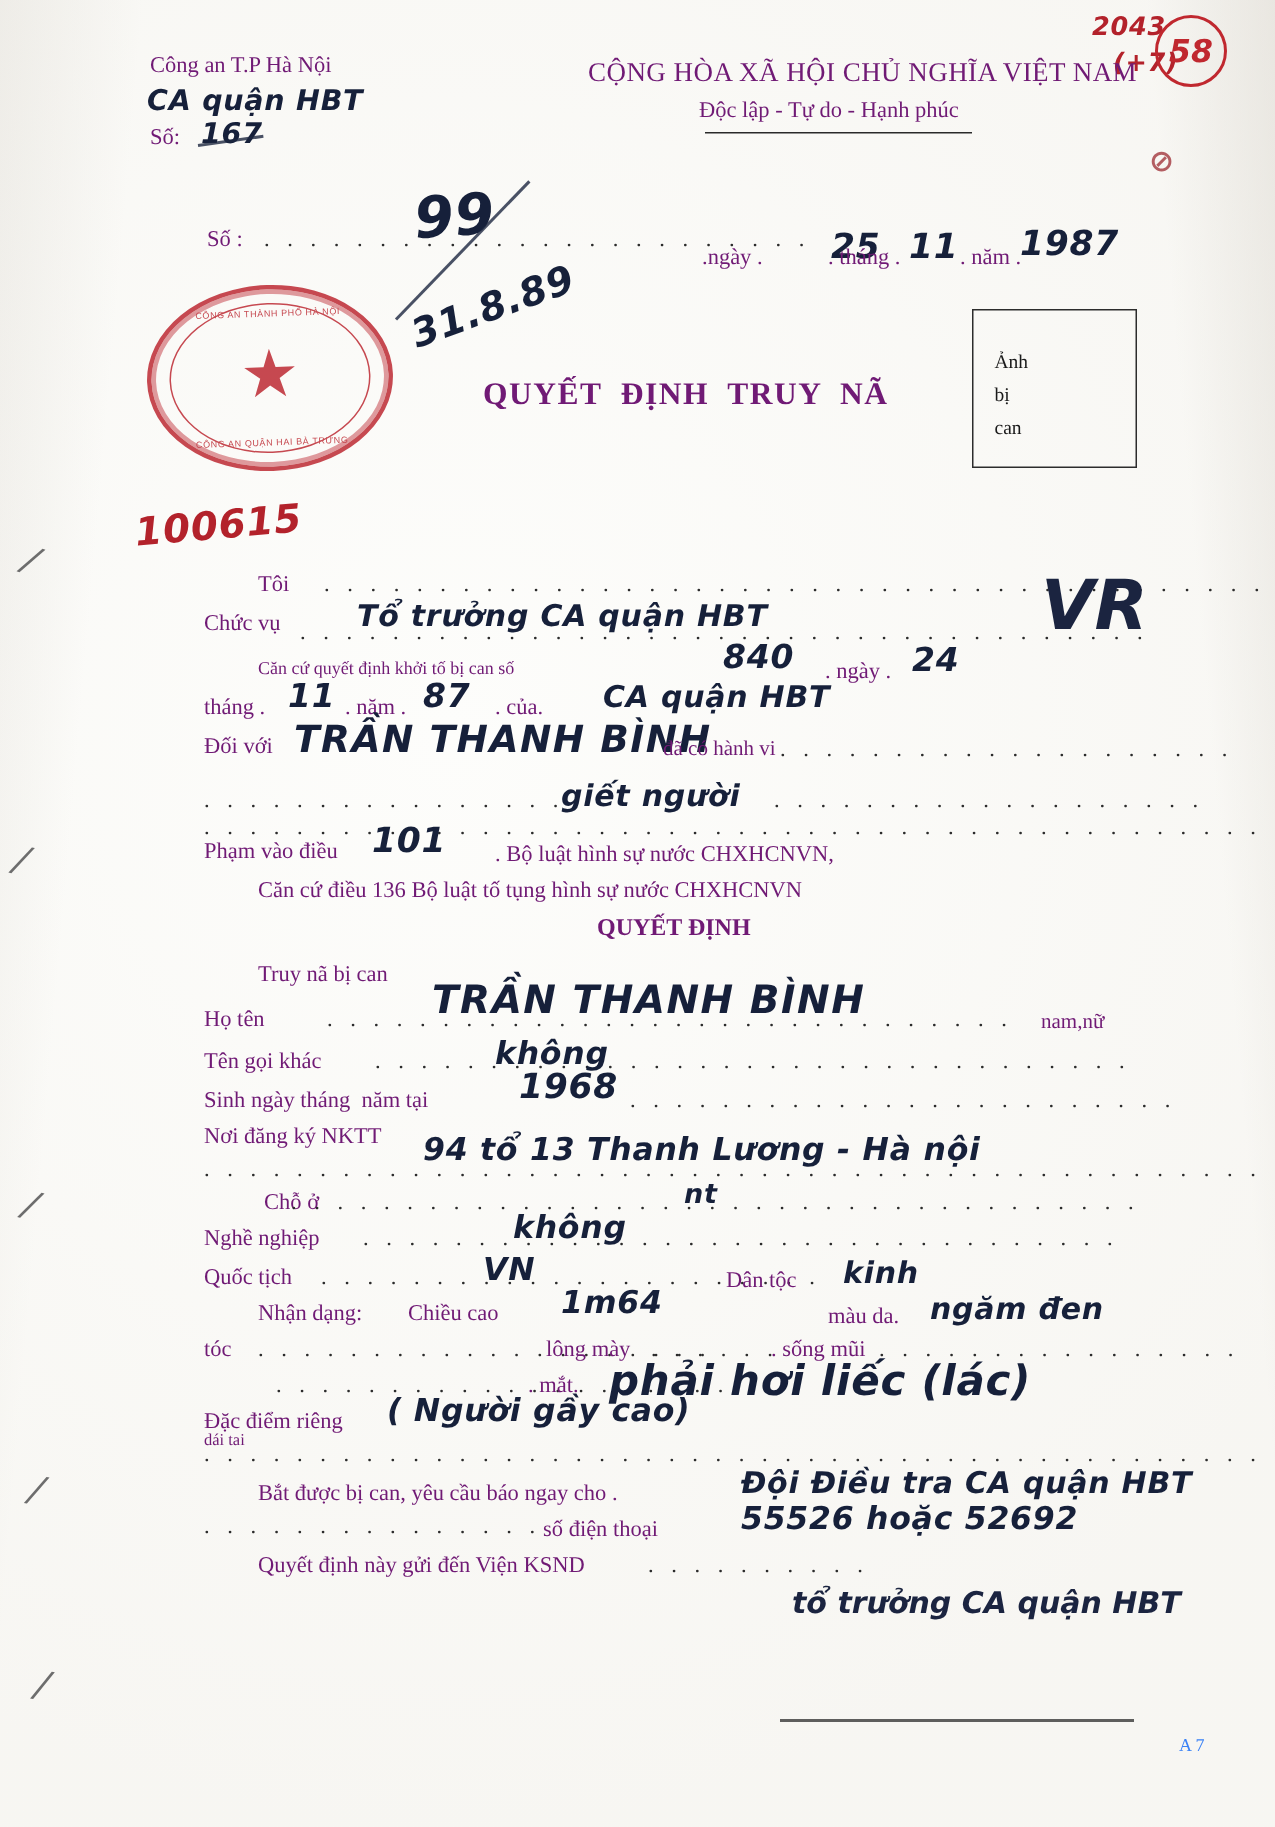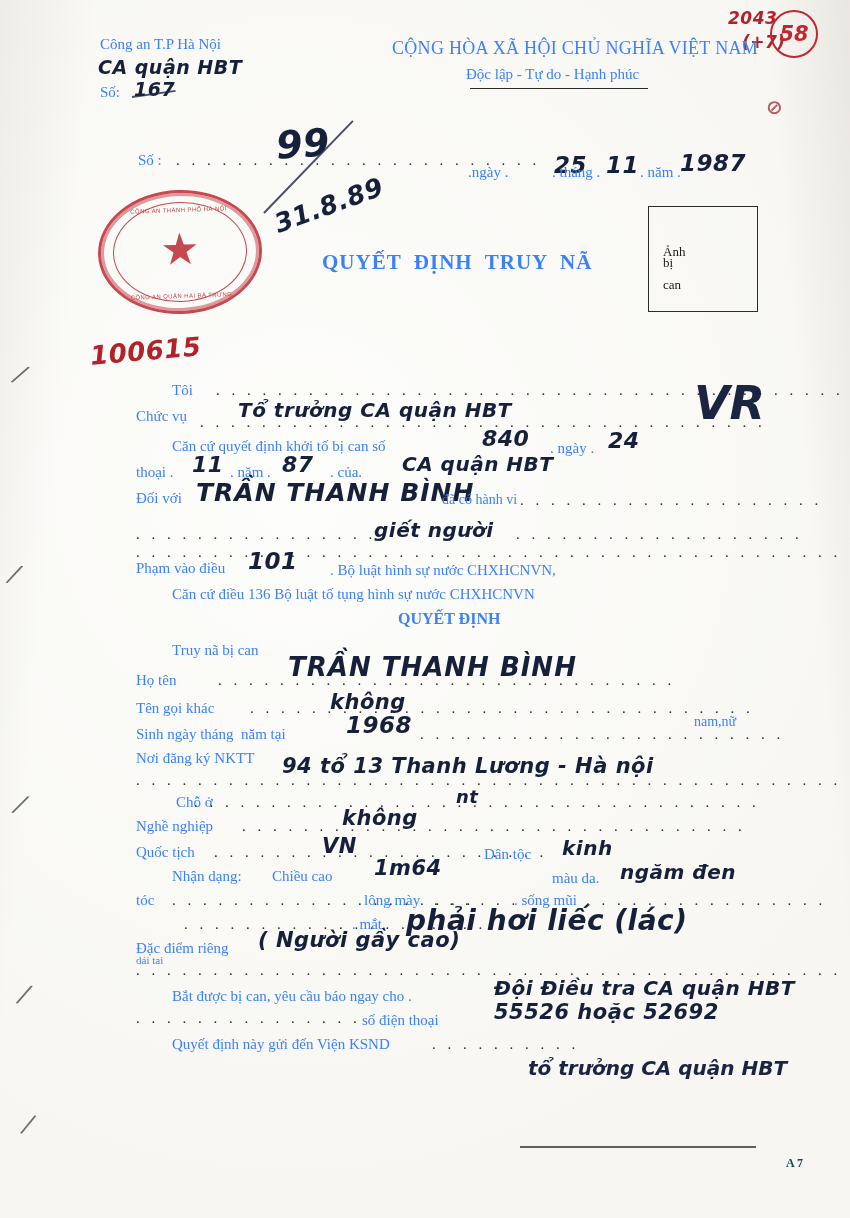--- a/index.html
+++ b/index.html
@@ -22,21 +22,21 @@
     inset: 0;
     background:
       radial-gradient(ellipse 80% 60% at 35% 40%, rgba(255,255,255,0) 0%, rgba(236,233,226,0.35) 100%),
       linear-gradient(95deg, rgba(222,219,212,0.45) 0%, rgba(255,255,255,0) 10%),
       linear-gradient(265deg, rgba(214,210,202,0.55) 0%, rgba(255,255,255,0) 9%);
     pointer-events: none;
   }
   .printed {
     position: absolute;
     font-family: "Liberation Serif", serif;
-    color: #3b82f6;
+    color: #701a75;
     white-space: pre;
   }
   .hand {
     position: absolute;
     font-family: "DejaVu Sans", sans-serif;
     color: #16203a;
     white-space: pre;
     font-style: italic;
     font-weight: 600;
     letter-spacing: 0.5px;
@@ -193,40 +193,40 @@
   <div id="seal">
     <div class="inner-ring"></div>
     <div class="seal-text-top">CÔNG AN THÀNH PHỐ HÀ NỘI</div>
     <div class="seal-star">★</div>
     <div class="seal-text-bottom">CÔNG AN QUẬN HAI BÀ TRƯNG</div>
   </div>
 
   <div class="printed" style="left:322px; top:250px; font-size:21px; font-weight:700; letter-spacing:1px;">QUYẾT  ĐỊNH  TRUY  NÃ</div>
 
   <div class="photo-box">
-    <span style="top:37px;">Ảnh</span>
+    <span style="top:26px;">Ảnh</span>
     <span style="top:48px;">bị</span>
     <span style="top:70px;">can</span>
   </div>
 
   <div class="hand hand-red" style="left:90px; top:336px; font-size:26px; transform:rotate(-5deg);">100615</div>
 
   <div class="printed" style="left:172px; top:382px; font-size:15px;">Tôi</div>
   <div class="dots" style="left:216px; top:382px; font-size:15px;">. . . . . . . . . . . . . . . . . . . . . . . . . . . . . . . . . . . . . . . . .</div>
 
   <div class="printed" style="left:136px; top:408px; font-size:15px;">Chức vụ</div>
   <div class="hand" style="left:238px; top:398px; font-size:20px;">Tổ trưởng CA quận HBT</div>
   <div class="dots" style="left:200px; top:414px; font-size:15px;">. . . . . . . . . . . . . . . . . . . . . . . . . . . . . . . . . . . . .</div>
 
-  <div class="printed" style="left:172px; top:438px; font-size:15px;">Căn cứ quyết định khởi tố bị can số</div>
+  <div class="printed" style="left:172px; top:438px; font-size:12px;">Căn cứ quyết định khởi tố bị can số</div>
   <div class="hand" style="left:482px; top:426px; font-size:22px;">840</div>
   <div class="printed" style="left:550px; top:440px; font-size:15px;">. ngày .</div>
   <div class="hand" style="left:608px; top:428px; font-size:22px;">24</div>
 
-  <div class="printed" style="left:136px; top:464px; font-size:15px;">thoại .</div>
+  <div class="printed" style="left:136px; top:464px; font-size:15px;">tháng .</div>
   <div class="hand" style="left:192px; top:452px; font-size:22px;">11</div>
   <div class="printed" style="left:230px; top:464px; font-size:15px;">. năm .</div>
   <div class="hand" style="left:282px; top:452px; font-size:22px;">87</div>
   <div class="printed" style="left:330px; top:464px; font-size:15px;">. của.</div>
   <div class="hand" style="left:402px; top:452px; font-size:20px;">CA quận HBT</div>
 
   <div class="printed" style="left:136px; top:490px; font-size:15px;">Đối với</div>
   <div class="hand" style="left:196px; top:478px; font-size:25px; letter-spacing:1px;">TRẦN THANH BÌNH</div>
   <div class="printed" style="left:442px; top:492px; font-size:14px;">đã có hành vi</div>
   <div class="dots" style="left:520px; top:492px; font-size:15px;">. . . . . . . . . . . . . . . . . . . .</div>
@@ -242,21 +242,21 @@
 
   <div class="printed" style="left:172px; top:586px; font-size:15px;">Căn cứ điều 136 Bộ luật tố tụng hình sự nước CHXHCNVN</div>
 
   <div class="printed" style="left:398px; top:610px; font-size:16px; font-weight:700;">QUYẾT ĐỊNH</div>
 
   <div class="printed" style="left:172px; top:642px; font-size:15px;">Truy nã bị can</div>
 
   <div class="printed" style="left:136px; top:672px; font-size:15px;">Họ tên</div>
   <div class="dots" style="left:218px; top:672px; font-size:15px;">. . . . . . . . . . . . . . . . . . . . . . . . . . . . . .</div>
   <div class="hand" style="left:288px; top:652px; font-size:26px; letter-spacing:1px;">TRẦN THANH BÌNH</div>
-  <div class="printed" style="left:694px; top:674px; font-size:14px;margin-top:40px;">nam,nữ</div>
+  <div class="printed" style="left:694px; top:674px; font-size:14px;">nam,nữ</div>
 
   <div class="printed" style="left:136px; top:700px; font-size:15px;">Tên gọi khác</div>
   <div class="dots" style="left:250px; top:700px; font-size:15px;">. . . . . . . . . . . . . . . . . . . . . . . . . . . . . . . . .</div>
   <div class="hand" style="left:330px; top:690px; font-size:21px;">không</div>
 
   <div class="printed" style="left:136px; top:726px; font-size:15px;">Sinh ngày tháng  năm tại</div>
   <div class="dots" style="left:420px; top:726px; font-size:15px;">. . . . . . . . . . . . . . . . . . . . . . . .</div>
   <div class="hand" style="left:346px; top:712px; font-size:23px;">1968</div>
 
   <div class="printed" style="left:136px; top:750px; font-size:15px;">Nơi đăng ký NKTT</div>
@@ -304,21 +304,21 @@
   <div class="dots" style="left:136px; top:1010px; font-size:15px;">. . . . . . . . . . . . . . .</div>
   <div class="printed" style="left:362px; top:1012px; font-size:15px;">số điện thoại</div>
   <div class="hand" style="left:494px; top:1000px; font-size:21px;">55526 hoặc 52692</div>
 
   <div class="printed" style="left:172px; top:1036px; font-size:15px;">Quyết định này gửi đến Viện KSND</div>
   <div class="dots" style="left:432px; top:1036px; font-size:15px;">. . . . . . . . . .</div>
 
   <div class="signature" style="left:528px; top:1056px; font-size:20px;">tổ trưởng CA quận HBT</div>
   <div class="rule" style="left:520px; top:1146px; width:236px; height:1.5px; background:#2b2b2b; opacity:.75;"></div>
 
-  <div class="printed" style="left:786px; top:1156px; font-size:12px; color:#0c4a6e;font-weight:bold;">A 7</div>
+  <div class="printed" style="left:786px; top:1156px; font-size:12px; color:#3b82f6;">A 7</div>
 
   <div class="edge-mark" style="left:18px; top:360px; transform:rotate(18deg);">⁄</div>
   <div class="edge-mark" style="left:12px; top:560px; transform:rotate(12deg);">⁄</div>
   <div class="edge-mark" style="left:18px; top:790px; transform:rotate(14deg);">⁄</div>
   <div class="edge-mark" style="left:22px; top:980px; transform:rotate(10deg);">⁄</div>
   <div class="edge-mark" style="left:26px; top:1110px; transform:rotate(8deg);">⁄</div>
 
   <div class="signature" style="left:694px; top:376px; font-size:46px; color:#1b2440;">VR</div>
 
 </div>

